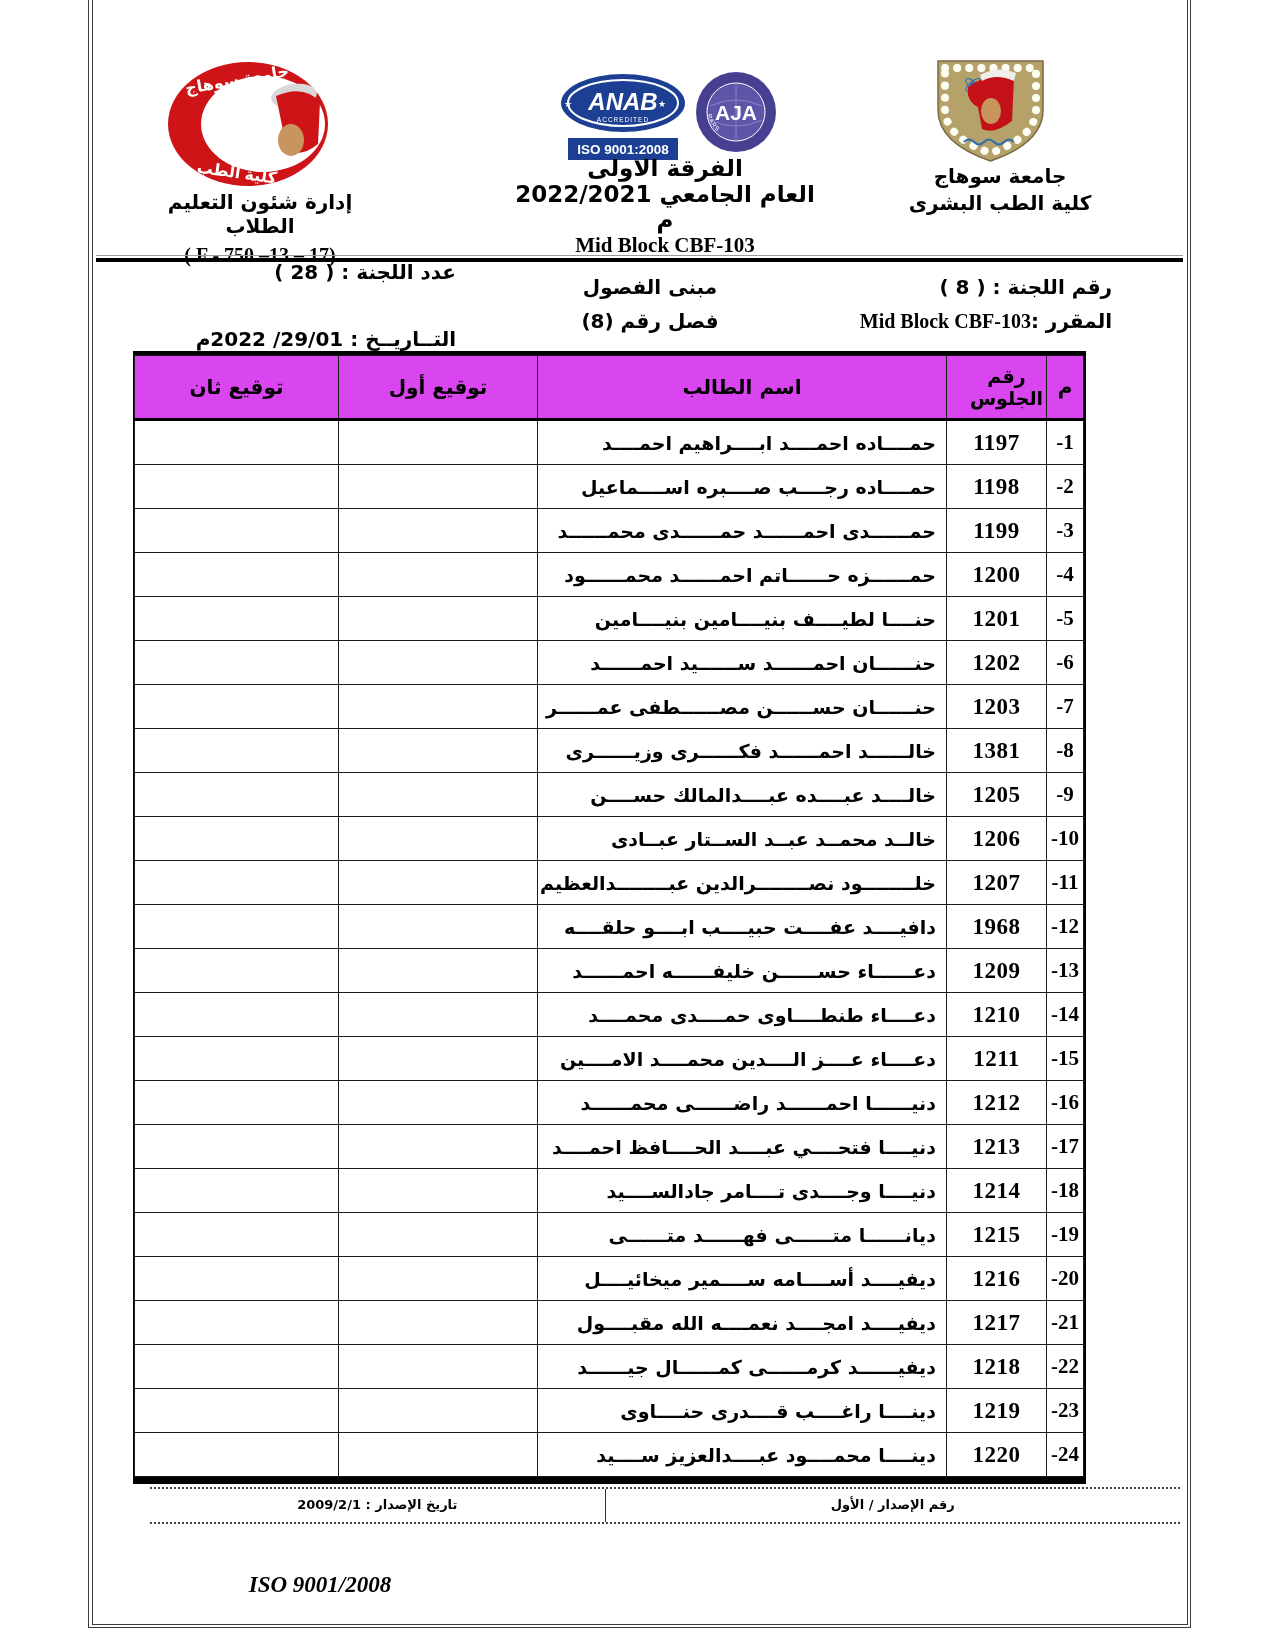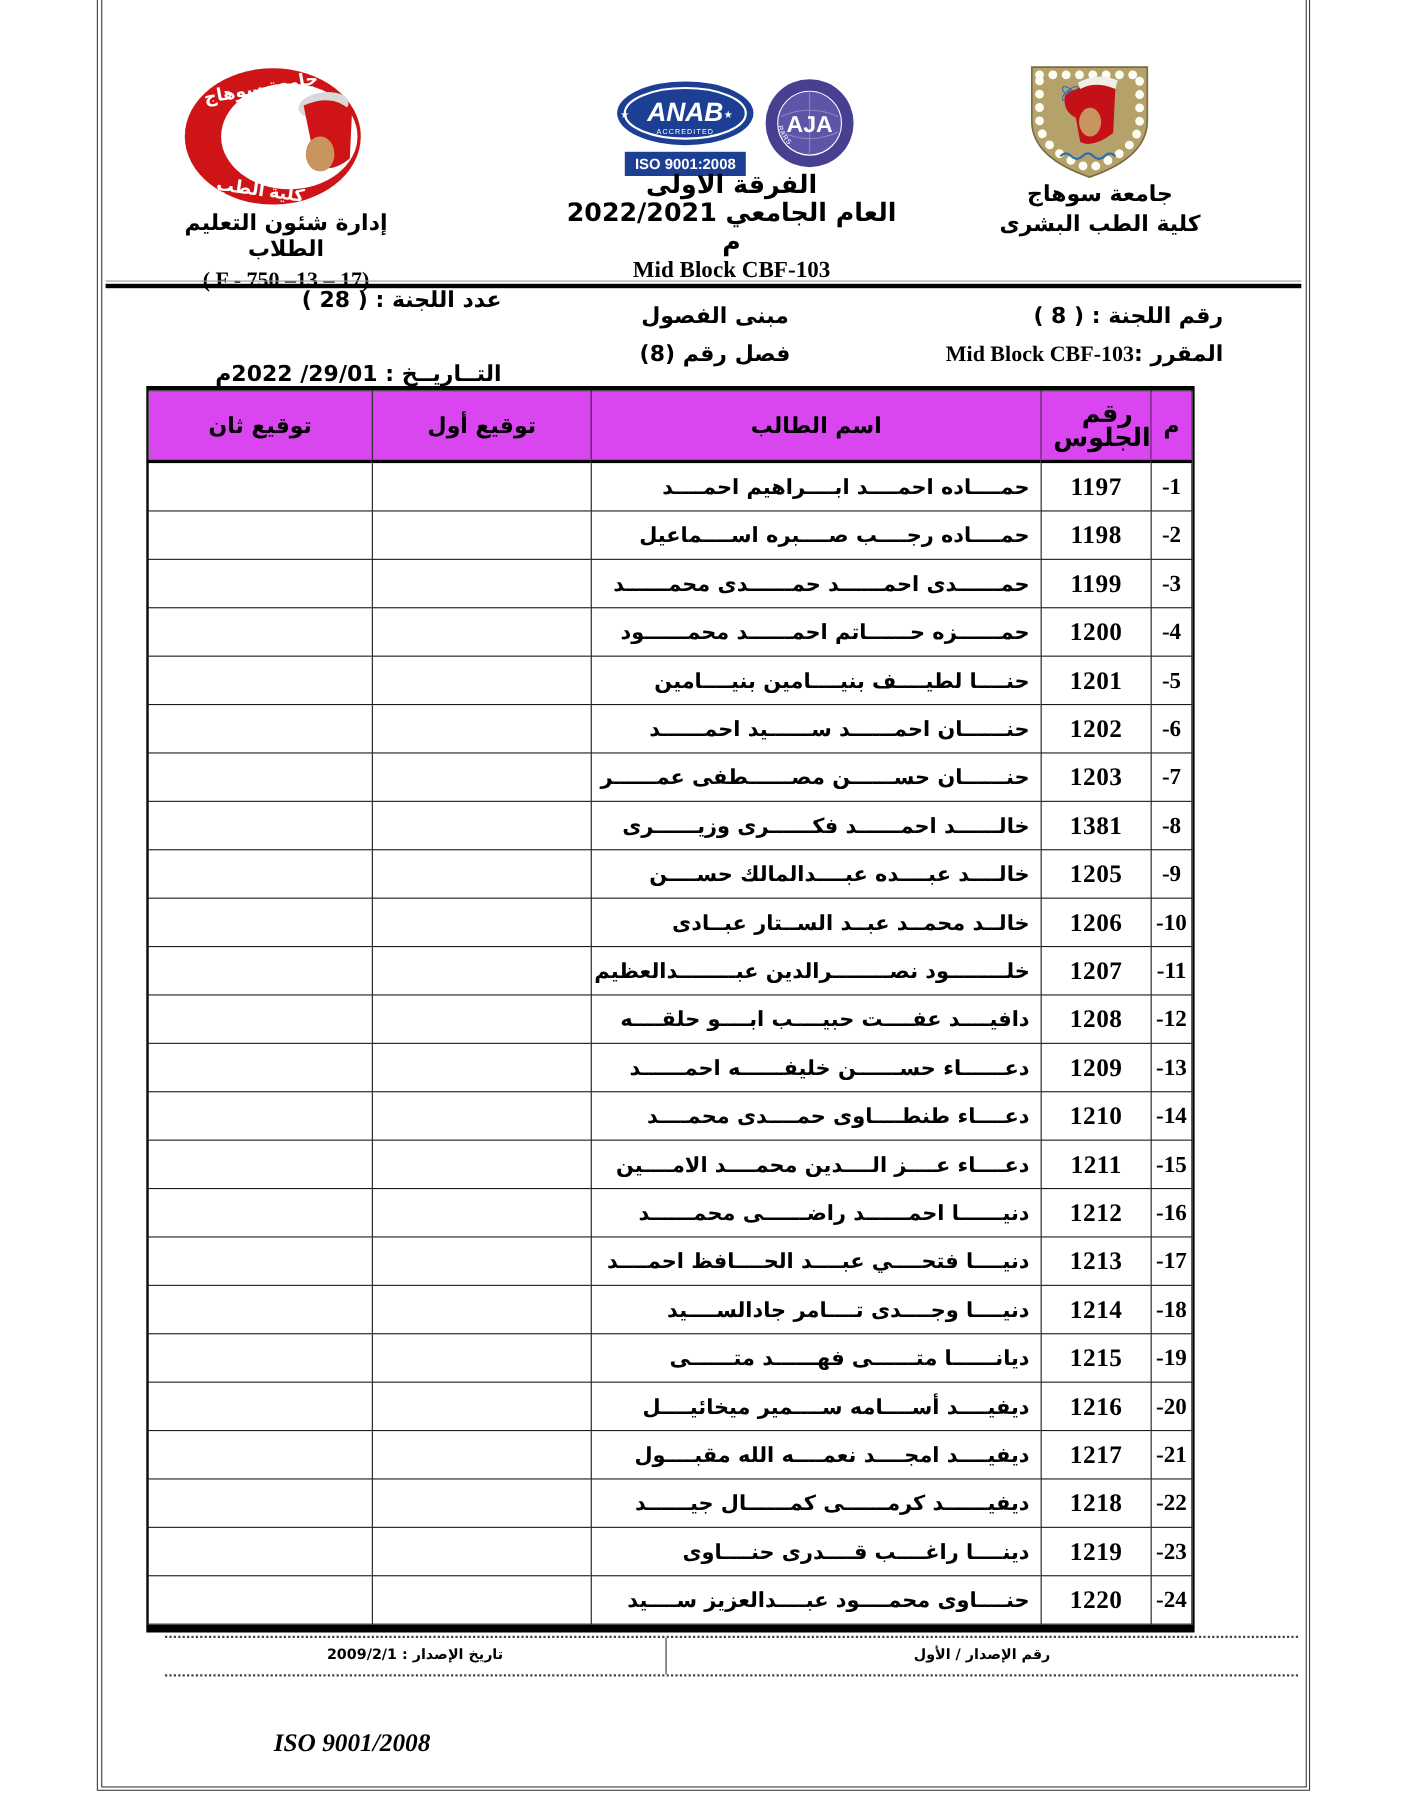--- a/index.html
+++ b/index.html
@@ -35,21 +35,21 @@
   .info-left{left:222px;width:234px;text-align:right;}
   .course-val{font-family:"Liberation Serif",serif;font-size:20px;font-weight:bold;}
 
   
   .table-wrap{position:absolute;left:133px;top:351px;width:949px;
               border:2px solid #000;border-top:4px solid #000;border-bottom:7px solid #000;}
   table{border-collapse:collapse;table-layout:fixed;width:100%;direction:rtl;}
   th,td{border:1.6px solid #1a1a1a;padding:0;vertical-align:middle;overflow:hidden;}
   thead th{background:#d946ef;font-size:20px;font-weight:bold;height:62px;
            border-bottom:3px solid #000;line-height:24px;}
-  th.h-seat{font-size:23px;line-height:22px;padding-left:20px;}
+  th.h-seat{font-size:19px;line-height:22px;padding-left:20px;}
   tbody td{height:43px;background:#fff;}
   td.c-seq{font-family:"Liberation Serif",serif;font-size:21px;font-weight:bold;text-align:center;}
   td.c-seat{font-family:"Liberation Serif",serif;font-size:23px;font-weight:bold;text-align:center;letter-spacing:.5px;}
   td.c-name{font-size:19px;font-weight:bold;text-align:right;padding:0 10px 0 4px;white-space:nowrap;}
 
   
   .issue-box{position:absolute;left:150px;top:1487px;width:1030px;height:33px;
              border-top:2px dotted #444;border-bottom:2px dotted #444;
              display:flex;flex-direction:row;direction:rtl;}
   .issue-cell{font-size:13px;font-weight:bold;line-height:31px;text-align:center;white-space:nowrap;}
@@ -241,21 +241,21 @@
     </tr>
           <tr>
       <td class="c-seq ltr">-11</td>
       <td class="c-seat">1207</td>
       <td class="c-name">خلــــــــود نصــــــــرالدين عبــــــــدالعظيم</td>
       <td></td>
       <td></td>
     </tr>
           <tr>
       <td class="c-seq ltr">-12</td>
-      <td class="c-seat">1208</td>
+      <td class="c-seat">1968</td>
       <td class="c-name">دافيــــد عفــــت حبيــــب ابــــو حلقــــه</td>
       <td></td>
       <td></td>
     </tr>
           <tr>
       <td class="c-seq ltr">-13</td>
       <td class="c-seat">1209</td>
       <td class="c-name">دعــــــاء حســــــن خليفــــــه احمــــــد</td>
       <td></td>
       <td></td>
@@ -326,21 +326,21 @@
           <tr>
       <td class="c-seq ltr">-23</td>
       <td class="c-seat">1219</td>
       <td class="c-name">دينــــا راغــــب قــــدرى حنــــاوى</td>
       <td></td>
       <td></td>
     </tr>
           <tr>
       <td class="c-seq ltr">-24</td>
       <td class="c-seat">1220</td>
-      <td class="c-name">حنــــاوى محمــــود عبــــدالعزيز ســــيد</td>
+      <td class="c-name">دينــــا محمــــود عبــــدالعزيز ســــيد</td>
       <td></td>
       <td></td>
     </tr>
         </tbody>
     </table>
   </div>
 
   <div class="issue-box">
     <div class="issue-cell issue-no">رقم الإصدار / الأول</div>
     <div class="issue-cell issue-date">تاريخ الإصدار : 2009/2/1</div>

